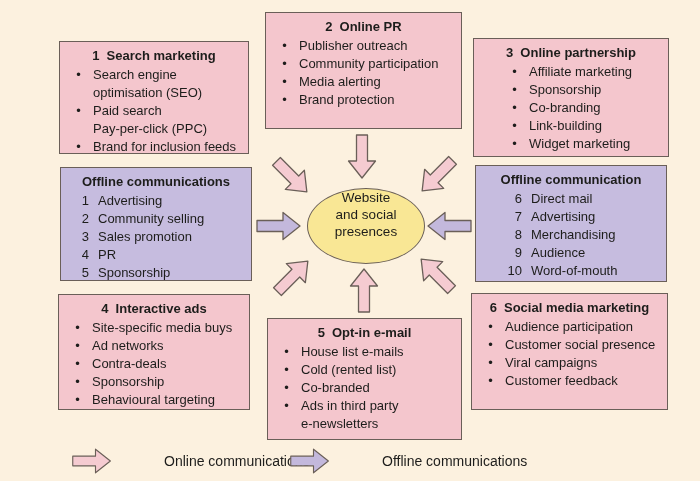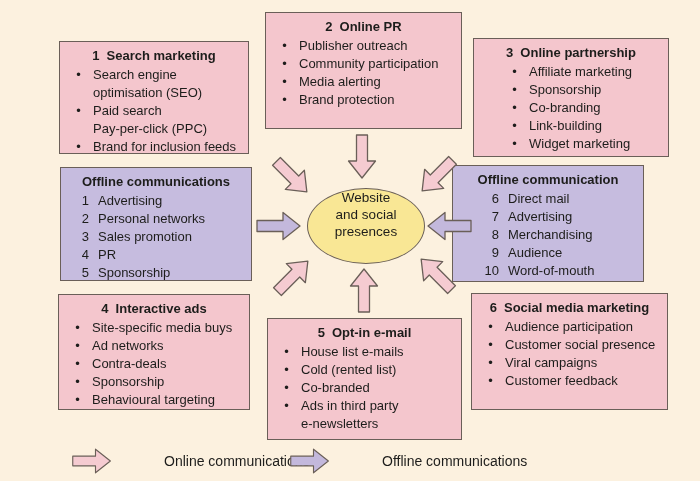--- a/index.html
+++ b/index.html
@@ -134,38 +134,38 @@
     <div class="box-title">
       <span>Offline communications</span>
     </div>
     <ol class="nums l1">
       <li>
           <span class="num-col">1</span>
           <span>Advertising</span>
         </li>
       <li>
           <span class="num-col">2</span>
-          <span>Personal networks</span>
+          <span>Community selling</span>
         </li>
       <li>
           <span class="num-col">3</span>
           <span>Sales promotion</span>
         </li>
       <li>
           <span class="num-col">4</span>
           <span>PR</span>
         </li>
       <li>
           <span class="num-col">5</span>
           <span>Sponsorship</span>
         </li>
     </ol>
   </div>
 
-  <div class="box purple" style="left:452px; top:165px; width:192px; height:117px;">
+  <div class="box purple" style="left:475px; top:165px; width:192px; height:117px;">
     <div class="box-title">
       <span>Offline communication</span>
     </div>
     <ol class="nums l2">
       <li>
           <span class="num-col">6</span>
           <span>Direct mail</span>
         </li>
       <li>
           <span class="num-col">7</span>

